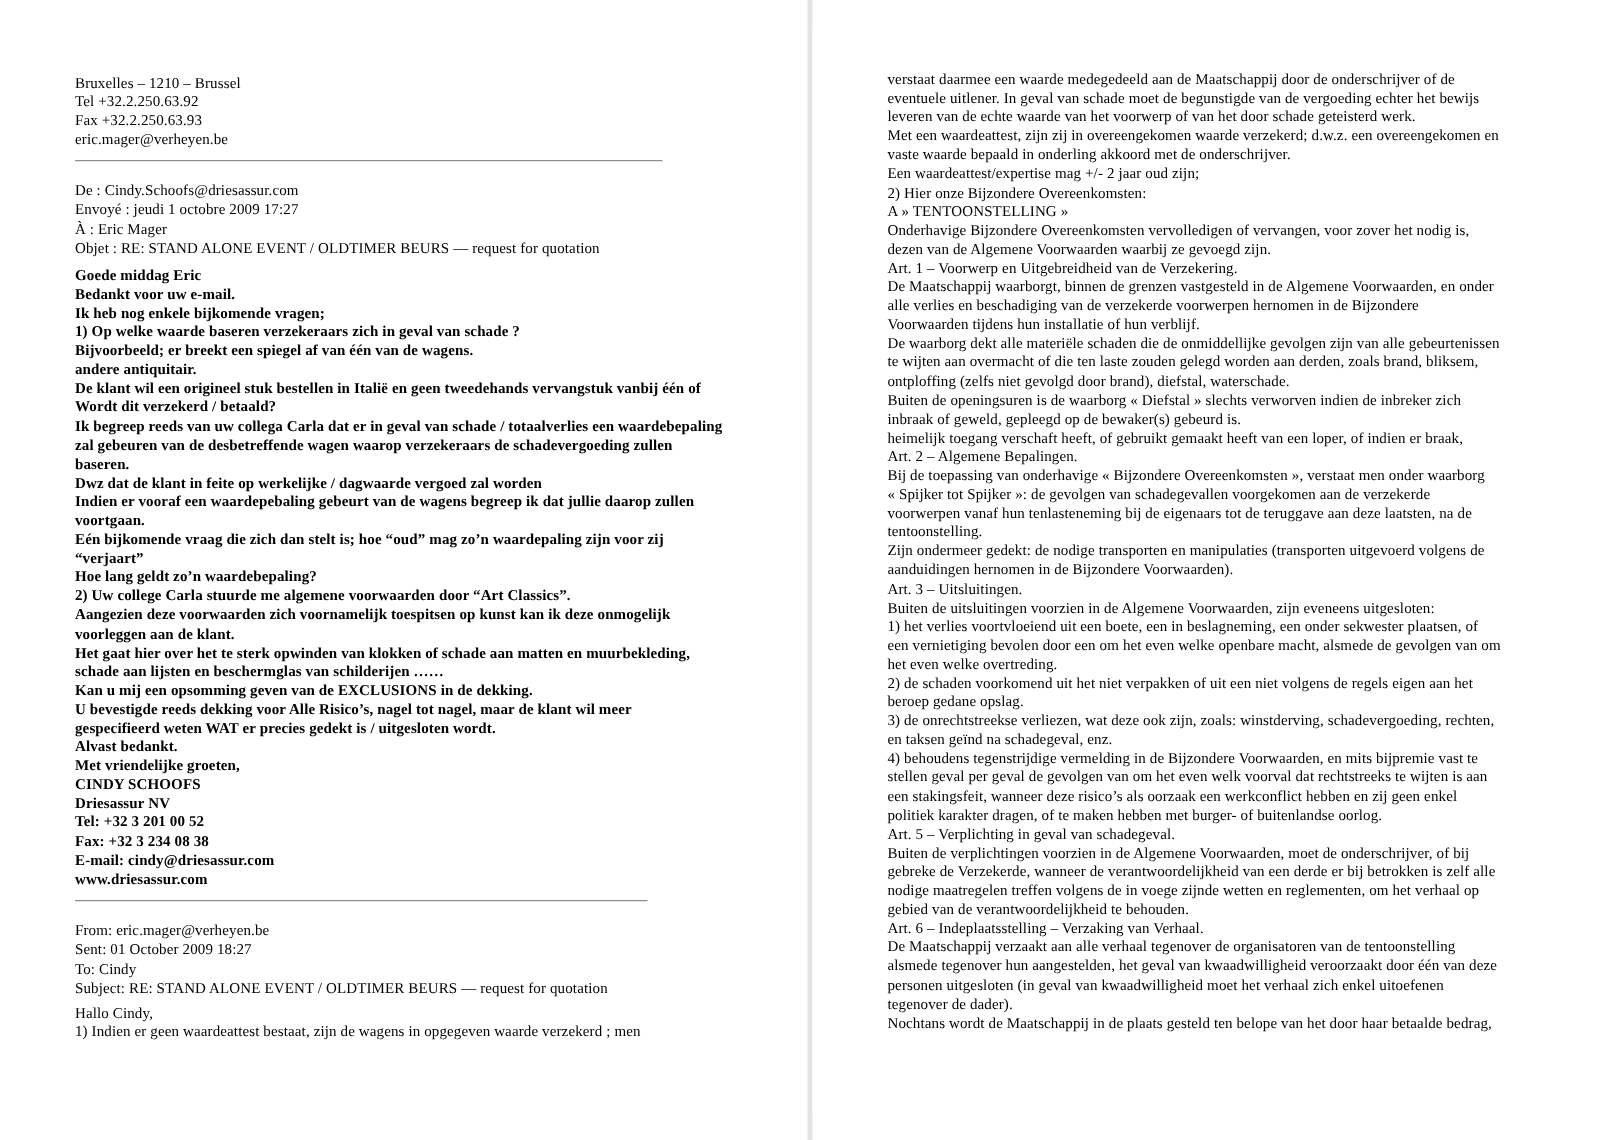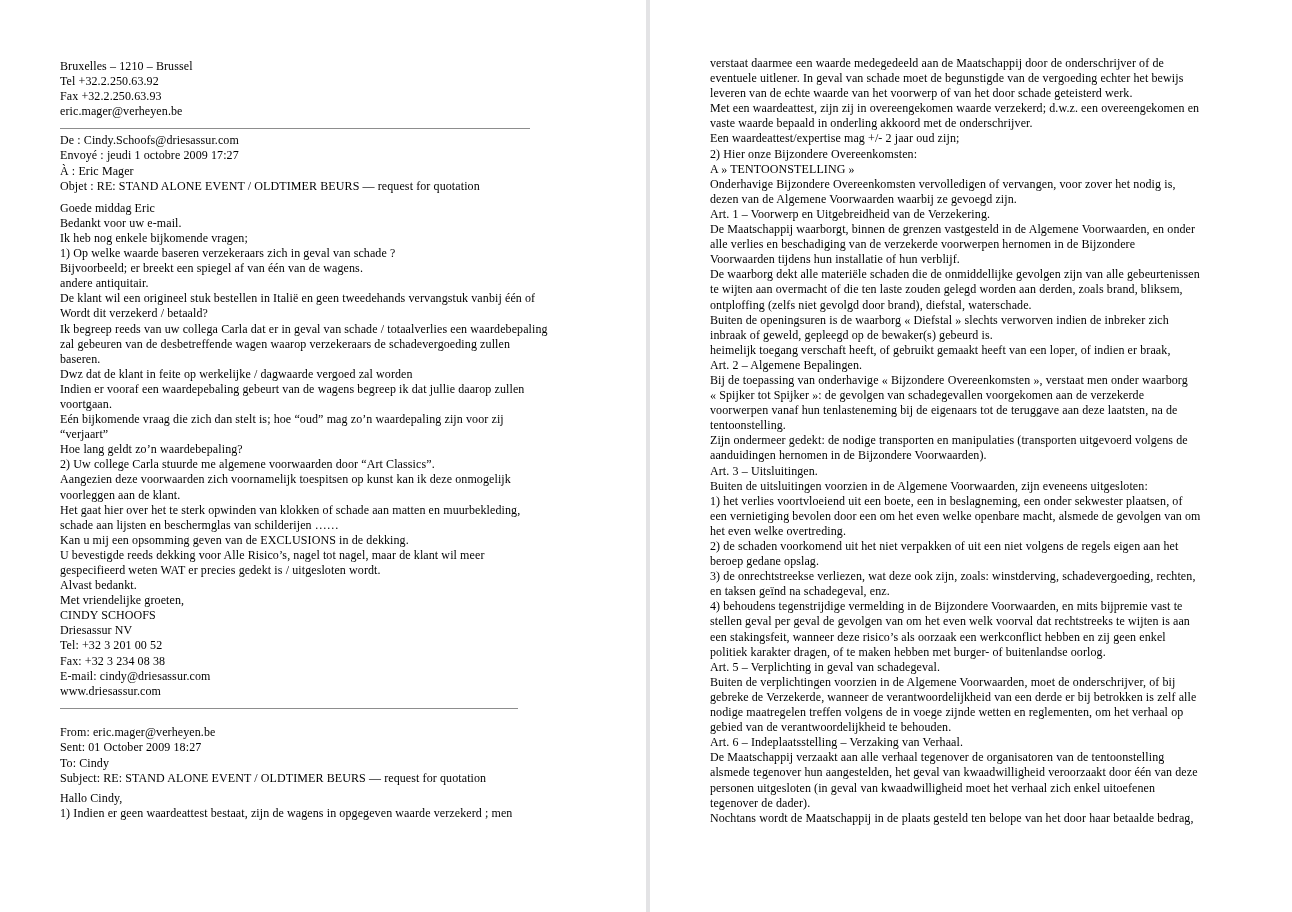--- a/index.html
+++ b/index.html
@@ -53,22 +53,22 @@
     border-top: 1.5px solid #8d8d8d;
   }
   .hr1 {
     width: 470px;
     margin-top: 9px;
   }
   .hr2 {
     width: 458px;
     margin-top: 9px;
   }
-  .m1-headers { margin-top: 4px; }
-  .m1-body   { margin-top: 7px; }
+  .m1-headers { margin-top: 16px; }
+  .m1-body   { margin-top: 7px; font-weight: bold; }
   .m2-headers { margin-top: 16.5px; }
   .m2-body   { margin-top: 5px; }
 </style>
 </head>
 <body>
 
 <div class="viewer">
   <div class="page page-left">
     <div class="block">
         <div class="line">Bruxelles – 1210 – Brussel</div>

